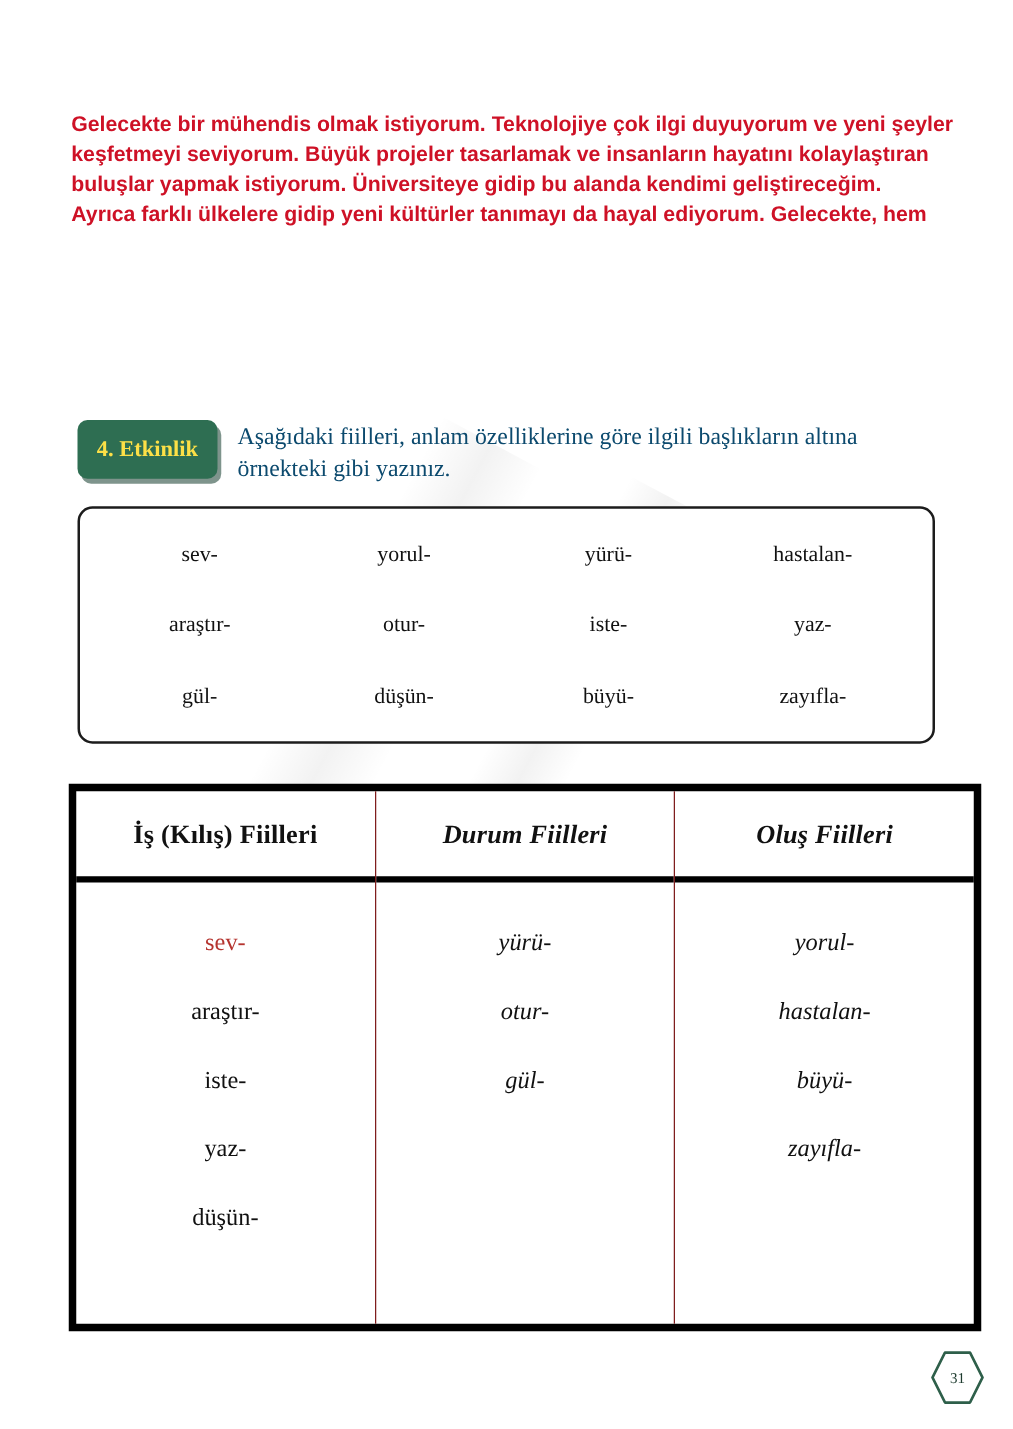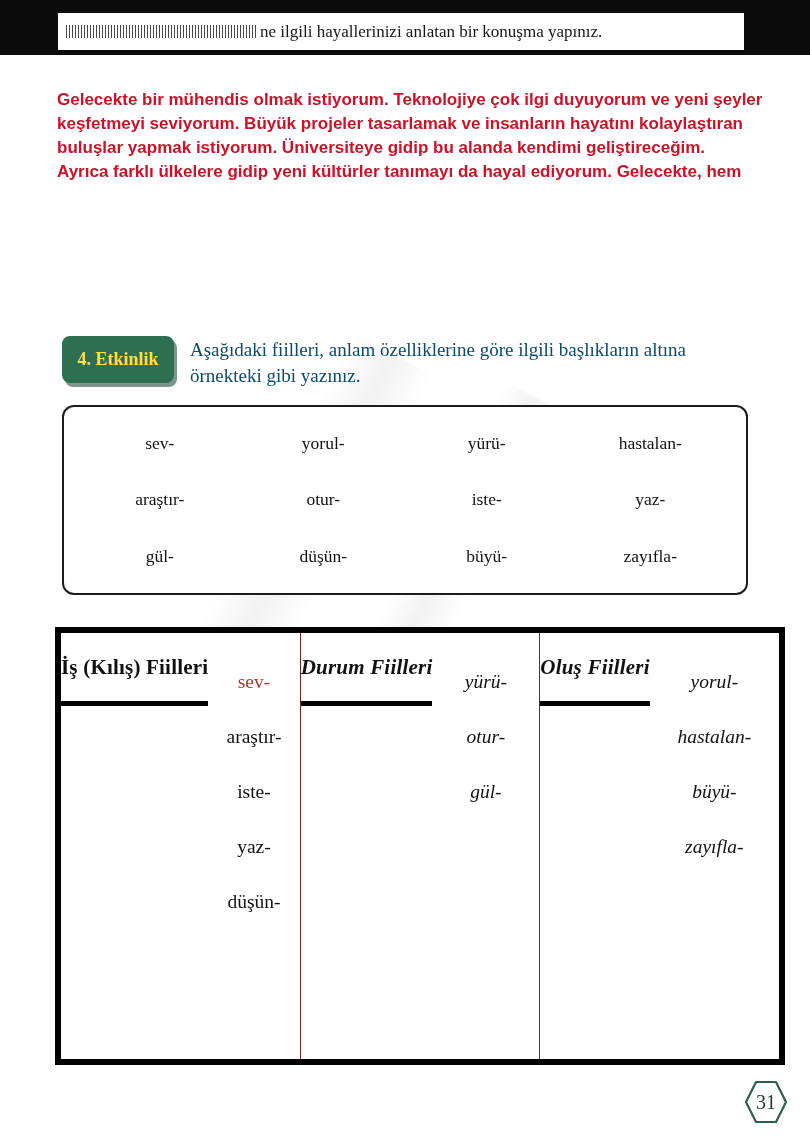--- a/index.html
+++ b/index.html
@@ -54,62 +54,56 @@
     align-items:center; justify-items:center; padding:8px 14px;
     font-size:17.5px;
   }
   .word-bank span { display:block; }
 
   
   .verb-table {
     position:absolute; left:55px; top:627px; width:730px; height:438px;
     border:6px solid #000; background:#ffffff; display:flex;
   }
-  .tcol { flex:1 1 0; display:flex; }
+  .tcol { flex:1 1 0; display:flex; flex-direction:column; }
   .tcol + .tcol { border-left:1px solid #7f1d1d;font-style:italic; }
   .thead {
     height:73px; border-bottom:5px solid #000;
     display:flex; align-items:center; justify-content:center;
     font-weight:bold; font-size:21px; letter-spacing:.2px;
   }
   .tbody {
     flex:1; display:flex; flex-direction:column; align-items:center;
     padding-top:38px; gap:33px; font-size:19.5px;
   }
   .titem.example { color:#b5342f; }
 
   
   .page-num {
     position:absolute; left:744px; top:1080px; width:44px; height:44px;
   }
   .page-num svg { position:absolute; inset:0; }
   .page-num .num {
     position:absolute; inset:0; display:flex; align-items:center; justify-content:center;
-    font-size:20px; color:#1d3b2e;
+    font-size:12px; color:#1d3b2e;
   }
 
   
   .streak {
     position:absolute; background:linear-gradient(90deg, transparent, rgba(0,0,0,.05), transparent);
     pointer-events:none;
   }
   .streak-1 { left:250px; top:330px; width:90px; height:420px; transform:rotate(28deg); }
   .streak-2 { left:430px; top:380px; width:70px; height:300px; transform:rotate(28deg); }
 </style>
 </head>
 <body>
 
 <div class="page">
 
-  <div class="top-bar">
-    <div class="top-bar-panel">
-      <span class="distorted"></span>
-      <span class="header-text">ne ilgili hayallerinizi anlatan bir konuşma yapınız.</span>
-    </div>
-  </div>
 
   <div class="answer">
     <div>Gelecekte bir mühendis olmak istiyorum. Teknolojiye çok ilgi duyuyorum ve yeni şeyler</div>
     <div>keşfetmeyi seviyorum.  Büyük projeler tasarlamak ve insanların hayatını kolaylaştıran</div>
     <div>buluşlar yapmak istiyorum. Üniversiteye gidip bu alanda kendimi geliştireceğim.</div>
     <div>Ayrıca farklı ülkelere gidip yeni kültürler tanımayı da hayal ediyorum. Gelecekte, hem</div>
   </div>
 
   <div class="streak streak-1"></div>
   <div class="streak streak-2"></div>

